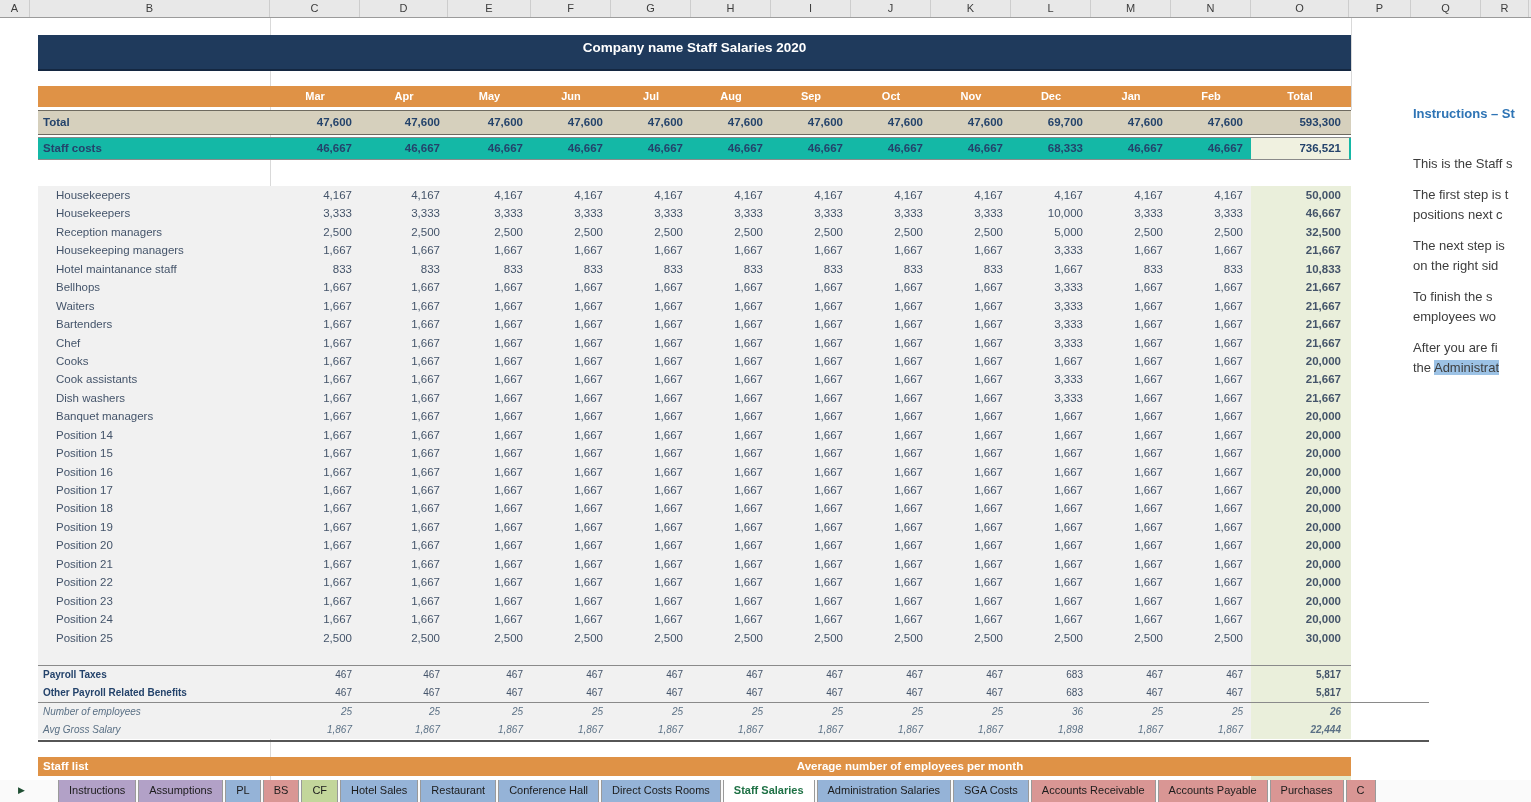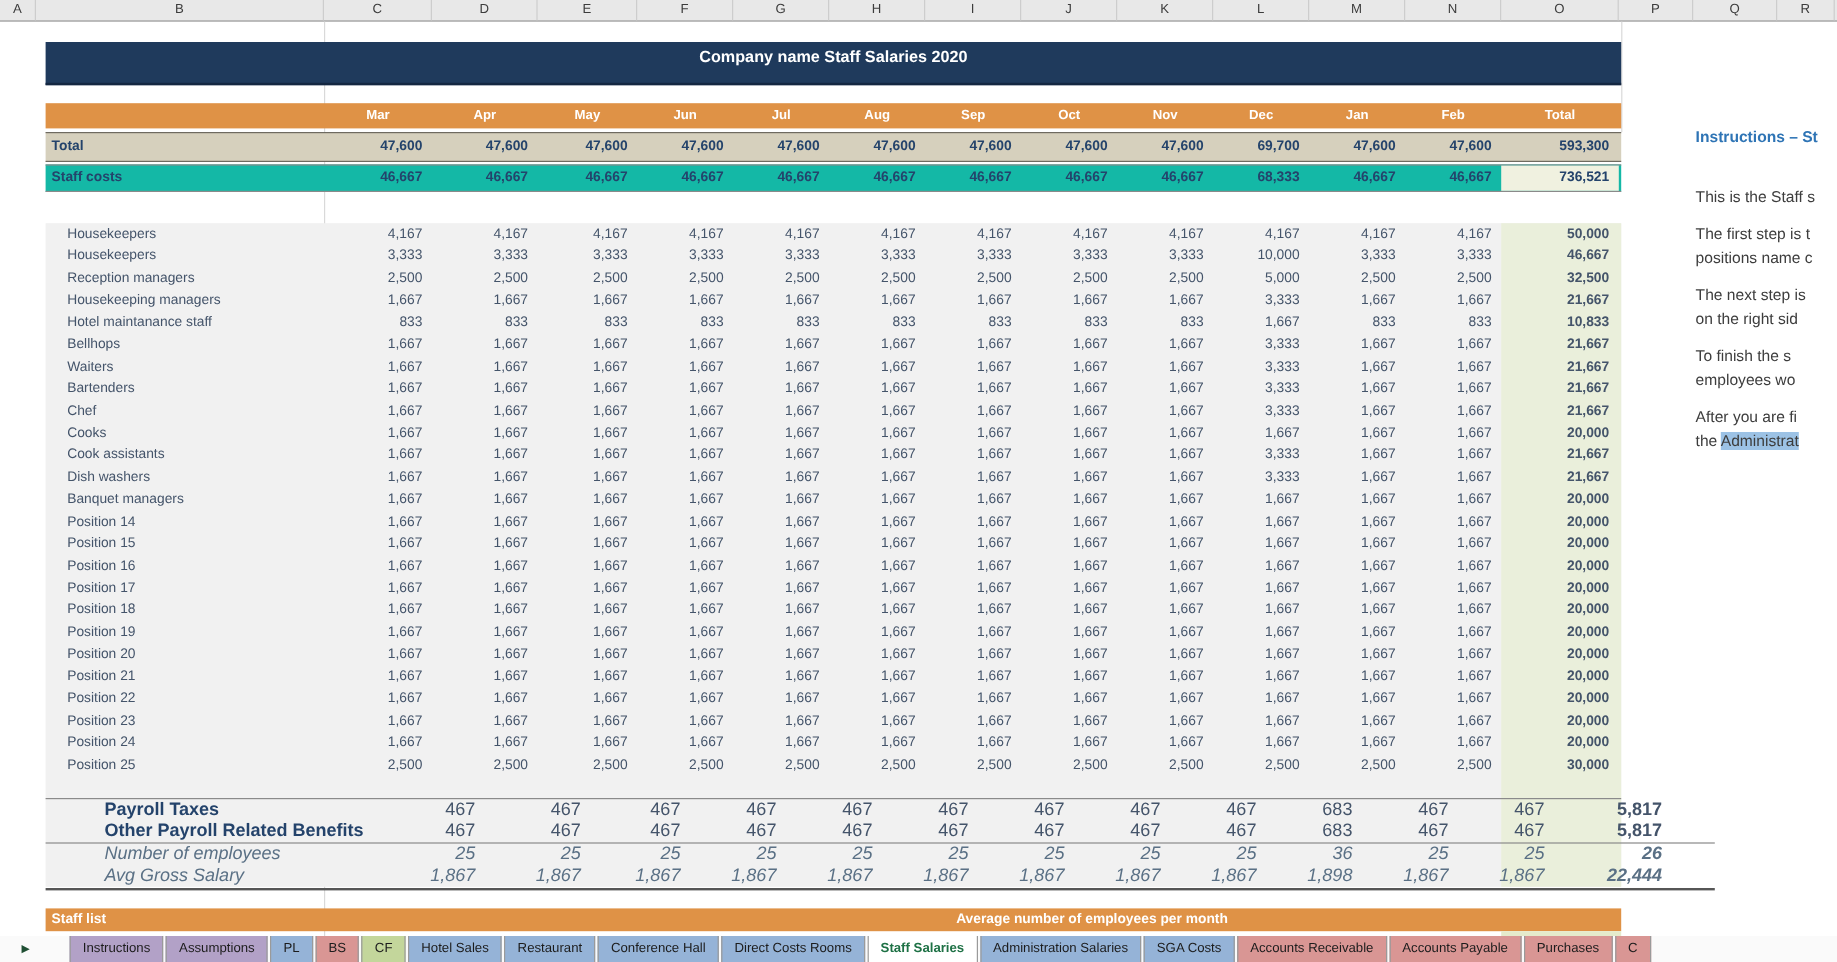--- a/index.html
+++ b/index.html
@@ -40,21 +40,21 @@
   .green-col{position:absolute;left:1213px;top:0;width:100px;height:100%;
              background:var(--greencol);}
   #positions{position:absolute;left:0;top:0;width:1313px;}
   .pos-row{display:grid;grid-template-columns:232px 90px 88px 83px repeat(9,80px) 98px;
            height:18.44px;line-height:18.44px;font-size:11.5px;color:var(--textblue);}
   .pos-row .lbl{padding-left:18px;}
   #payroll1{position:absolute;left:0;top:479px;width:1313px;border-top:1px solid #8a8a8a;}
   #payroll2{position:absolute;left:0;top:516px;width:1391px;border-top:1px solid #8a8a8a;
             border-bottom:2.5px solid #565656;}
   .pay-row{display:grid;grid-template-columns:232px 90px 88px 83px repeat(9,80px) 98px;
-           height:18.4px;line-height:18.4px;font-size:15px;color:var(--textblue);padding-left:44px;}
+           height:18.4px;line-height:18.4px;font-size:10px;color:var(--textblue);}
   .pay-row.boldrow .lbl{font-weight:bold;color:var(--boldblue);}
   .pay-row.italrow{font-style:italic;color:#5a7085;}
   
   #footer-bar{top:757px;height:19px;background:var(--orange);color:#fff;font-weight:bold;
               font-size:11.5px;line-height:19px;gap:23px;}
   #footer-bar .f-left{grid-column:1;padding-left:5px;}
   #footer-bar .f-center{grid-column:2/14;text-align:center;}
   #footer-bar .f-right{grid-column:14;text-align:right;padding-right:2px;overflow:hidden;}
   .green-sliver{position:absolute;left:1251px;top:776px;width:100px;height:4px;
                 background:#E5EBCC;}
@@ -646,21 +646,21 @@
   <div class="green-sliver"></div>
 
   <div id="instructions">
     <div class="ins-h">Instructions – St</div>
     <div id="ins-body">
         <div class="ins-p">
           <div><span>This is the Staff s</span></div>
         </div>
         <div class="ins-p">
           <div><span>The first step is t</span></div>
-          <div><span>positions name c</span></div>
+          <div><span>positions next c</span></div>
         </div>
         <div class="ins-p">
           <div><span>The next step is</span></div>
           <div><span>on the right sid</span></div>
         </div>
         <div class="ins-p">
           <div><span>To finish the s</span></div>
           <div><span>employees wo</span></div>
         </div>
         <div class="ins-p">

